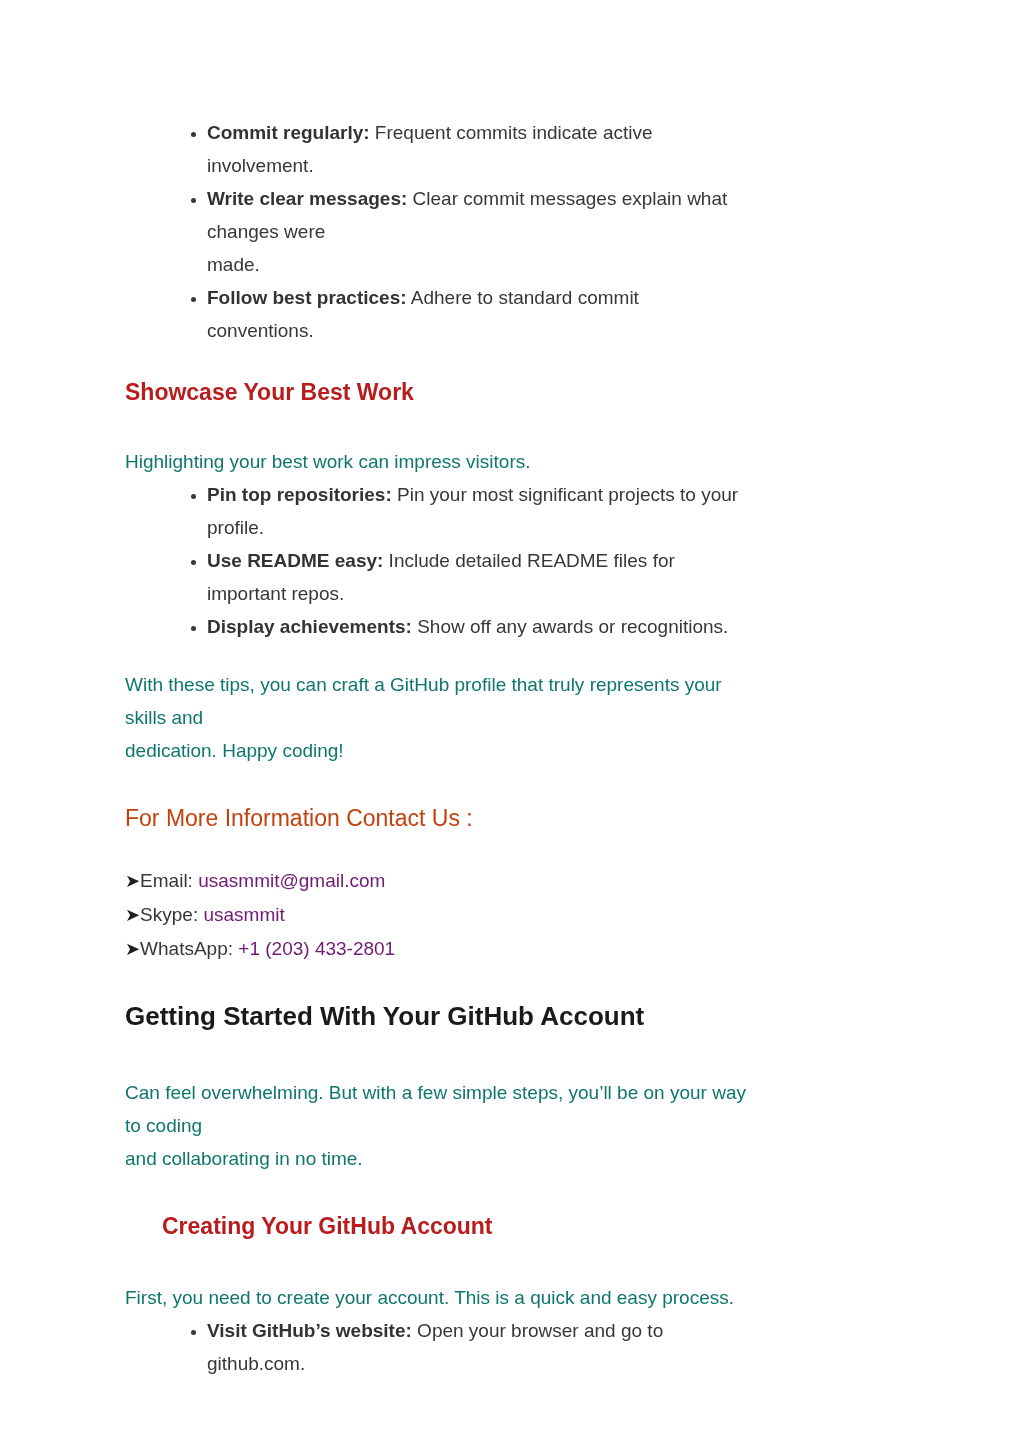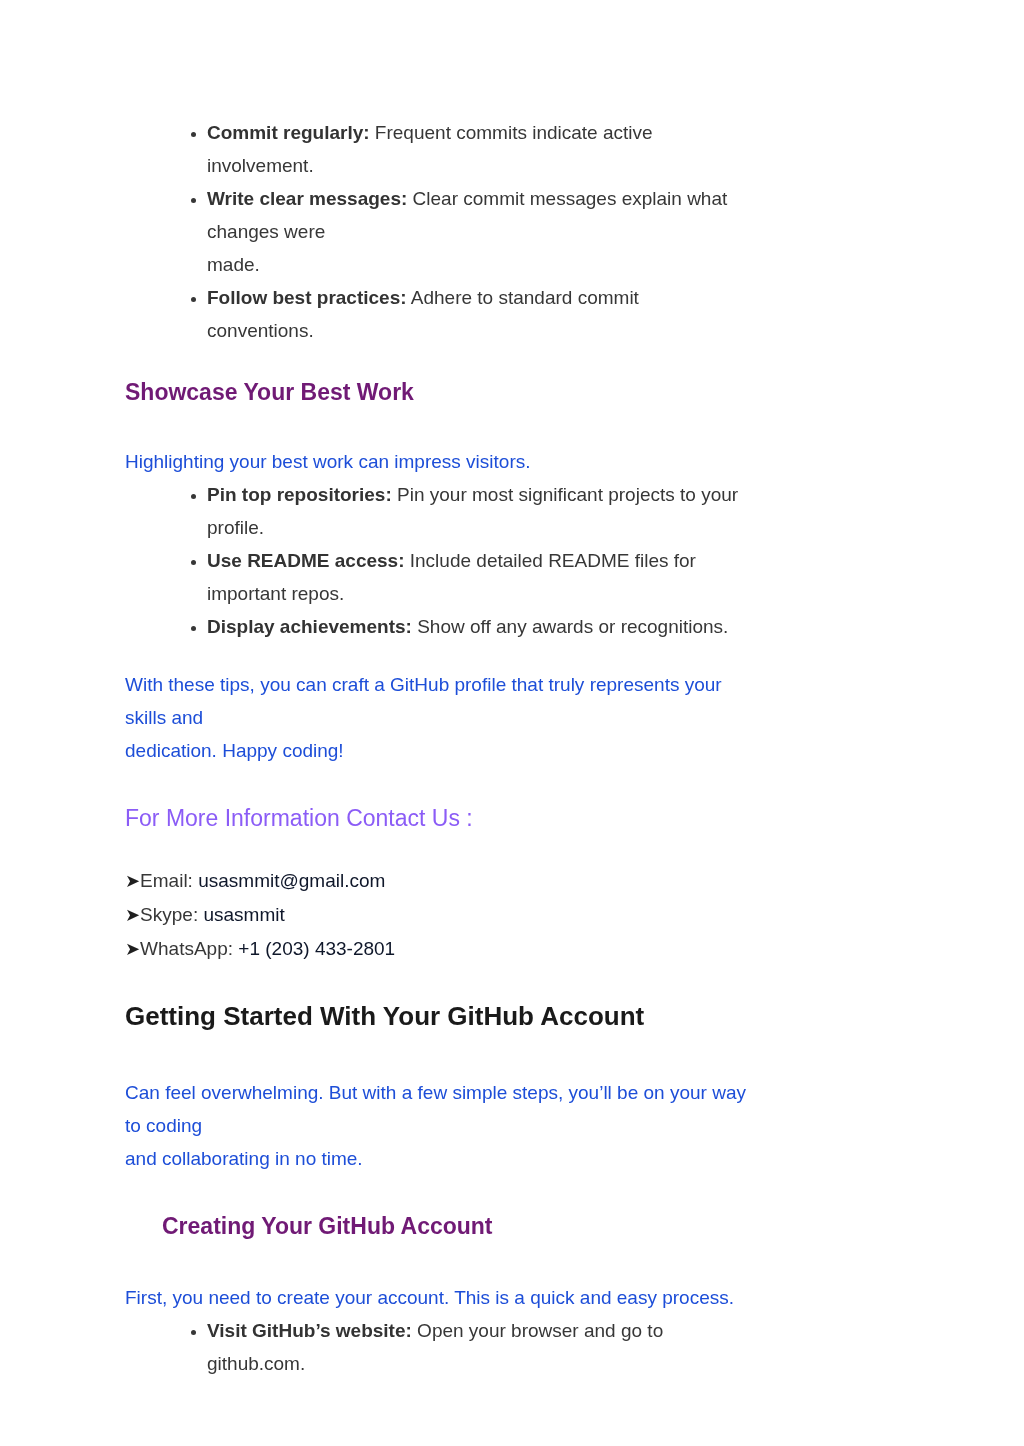--- a/index.html
+++ b/index.html
@@ -12,66 +12,66 @@
     font-family: "Liberation Sans", "DejaVu Sans", sans-serif;
     color: #373737;
   }
   .doc-content {
     padding: 116px 124px 0 125px; 
   }
   .body-text {
     margin: 0;
     font-size: 19px;
     line-height: 33px;
-    color: #1d4ed8;
+    color: #0f766e;
   }
   ul.bullets {
     margin: 0;
     padding-left: 82px;
     list-style: disc outside;
     font-size: 19px;
     line-height: 33px;
     color: #373737;
   }
   ul.bullets li { padding-left: 0; }
   ul.bullets li::marker { color: #373737; font-size: 15px; }
   b.lead { font-weight: 700; color: #333333; }
   .h3-heading {
     margin: 30px 0 0 0;
     font-size: 23px;
     line-height: 30px;
     font-weight: 700;
-    color: #701a75;
+    color: #b91c1c;
   }
   .h1-heading {
     margin: 29px 0 0 0;
     font-size: 26px;
     line-height: 42px;
     font-weight: 700;
     color: #1a1a1a;
   }
   .contact-heading {
     margin: 36px 0 0 0;
     font-size: 23px;
     line-height: 30px;
     font-weight: 400;
-    color: #8b5cf6;
+    color: #c2410c;
   }
   .contact-block { margin-top: 31px; }
   .contact-line {
     font-size: 19px;
     line-height: 33px;
     color: #373737;
   }
   .contact-line .arrow {
     color: #1f1f1f;
     font-size: 18px;
   }
   a.doc-link {
-    color: #0f172a;
+    color: #701a75;
     text-decoration: none;
     cursor: pointer;
   }
   
   .mt-intro1     { margin-top: 38px; }
   .mt-list2      { margin-top: 35px; }
   .mt-closing    { margin-top: 25px; }
   .mt-para1      { margin-top: 43px; }
   .mt-para2      { margin-top: 39px; }
   .mt-h2         { margin-top: 36px; margin-left: 37px; }
@@ -98,21 +98,21 @@
     </ul>
 
     <h3 class="h3-heading">Showcase Your Best Work</h3>
     <p class="body-text mt-intro1">Highlighting your best work can impress visitors.</p>
 
     <ul class="bullets mt-list2">
       <li>
         <b class="lead">Pin top repositories:</b><span> Pin your most significant projects to your profile.</span>
       </li>
       <li>
-        <b class="lead">Use README access:</b><span> Include detailed README files for important repos.</span>
+        <b class="lead">Use README easy:</b><span> Include detailed README files for important repos.</span>
       </li>
       <li>
         <b class="lead">Display achievements:</b><span> Show off any awards or recognitions.</span>
       </li>
     </ul>
 
     <p class="body-text mt-closing">
       <span>With these tips, you can craft a GitHub profile that truly represents your skills and</span><br>
       <span>dedication. Happy coding!</span>
     </p>

